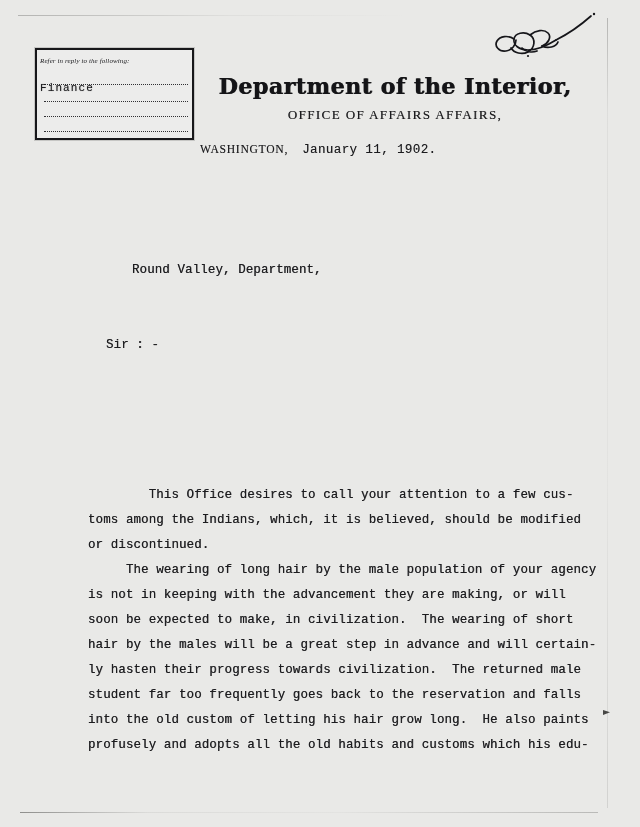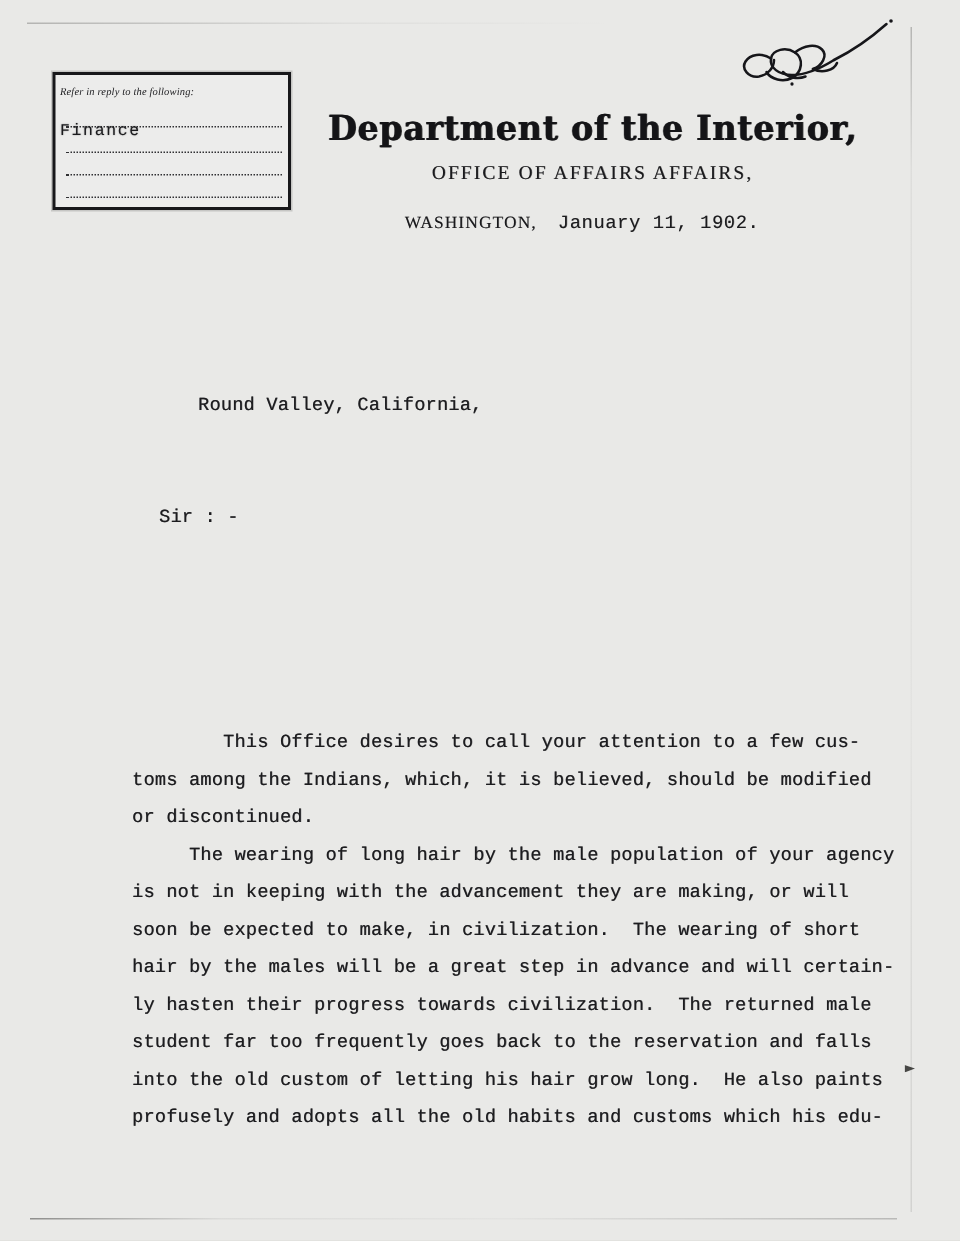--- a/index.html
+++ b/index.html
@@ -131,21 +131,21 @@
   #office-line {
     font-family: "Liberation Serif", serif;
     font-size: 13px;
     letter-spacing: 1.4px;
     color: #1a1a1d;
     margin-top: 9px;
     text-shadow: 0.35px 0 0 rgba(25,25,25,0.5);
   }
   #datewrap {
     margin-top: 16px;
-    text-align: center;
+    text-align: left;
     padding-right: 14px;
     white-space: nowrap;
   }
   #washington-label {
     font-family: "Liberation Serif", serif;
     font-size: 11.5px;
     letter-spacing: .8px;
     color: #19191c;
     text-shadow: 0.3px 0 0 rgba(25,25,25,0.45);
   }
@@ -214,19 +214,19 @@
 
   <div id="letterhead">
     <div id="dept-title">Department of the Interior,</div>
     <div id="office-line">OFFICE OF AFFAIRS AFFAIRS,</div>
     <div id="datewrap">
       <span id="washington-label">WASHINGTON,</span><span id="date-value">January 11, 1902.</span>
     </div>
   </div>
 
   <div id="letter-body">
-    <div class="typed-line addr-indent">Round Valley, California,</div>
+    <div class="typed-line addr-indent">Round Valley, Department,</div>
     <div class="typed-line salutation">Sir : -</div>
     <div class="typed-line blank-line">&nbsp;</div>
     <div id="paragraphs-container"><div class="typed-line">        This Office desires to call your attention to a few cus-</div><div class="typed-line">toms among the Indians, which, it is believed, should be modified</div><div class="typed-line">or discontinued.</div><div class="typed-line">     The wearing of long hair by the male population of your agency</div><div class="typed-line">is not in keeping with the advancement they are making, or will</div><div class="typed-line">soon be expected to make, in civilization.  The wearing of short</div><div class="typed-line">hair by the males will be a great step in advance and will certain-</div><div class="typed-line">ly hasten their progress towards civilization.  The returned male</div><div class="typed-line">student far too frequently goes back to the reservation and falls</div><div class="typed-line">into the old custom of letting his hair grow long.  He also paints</div><div class="typed-line">profusely and adopts all the old habits and customs which his edu-</div></div>
   </div>
 
 </div>
 
 </body></html>

